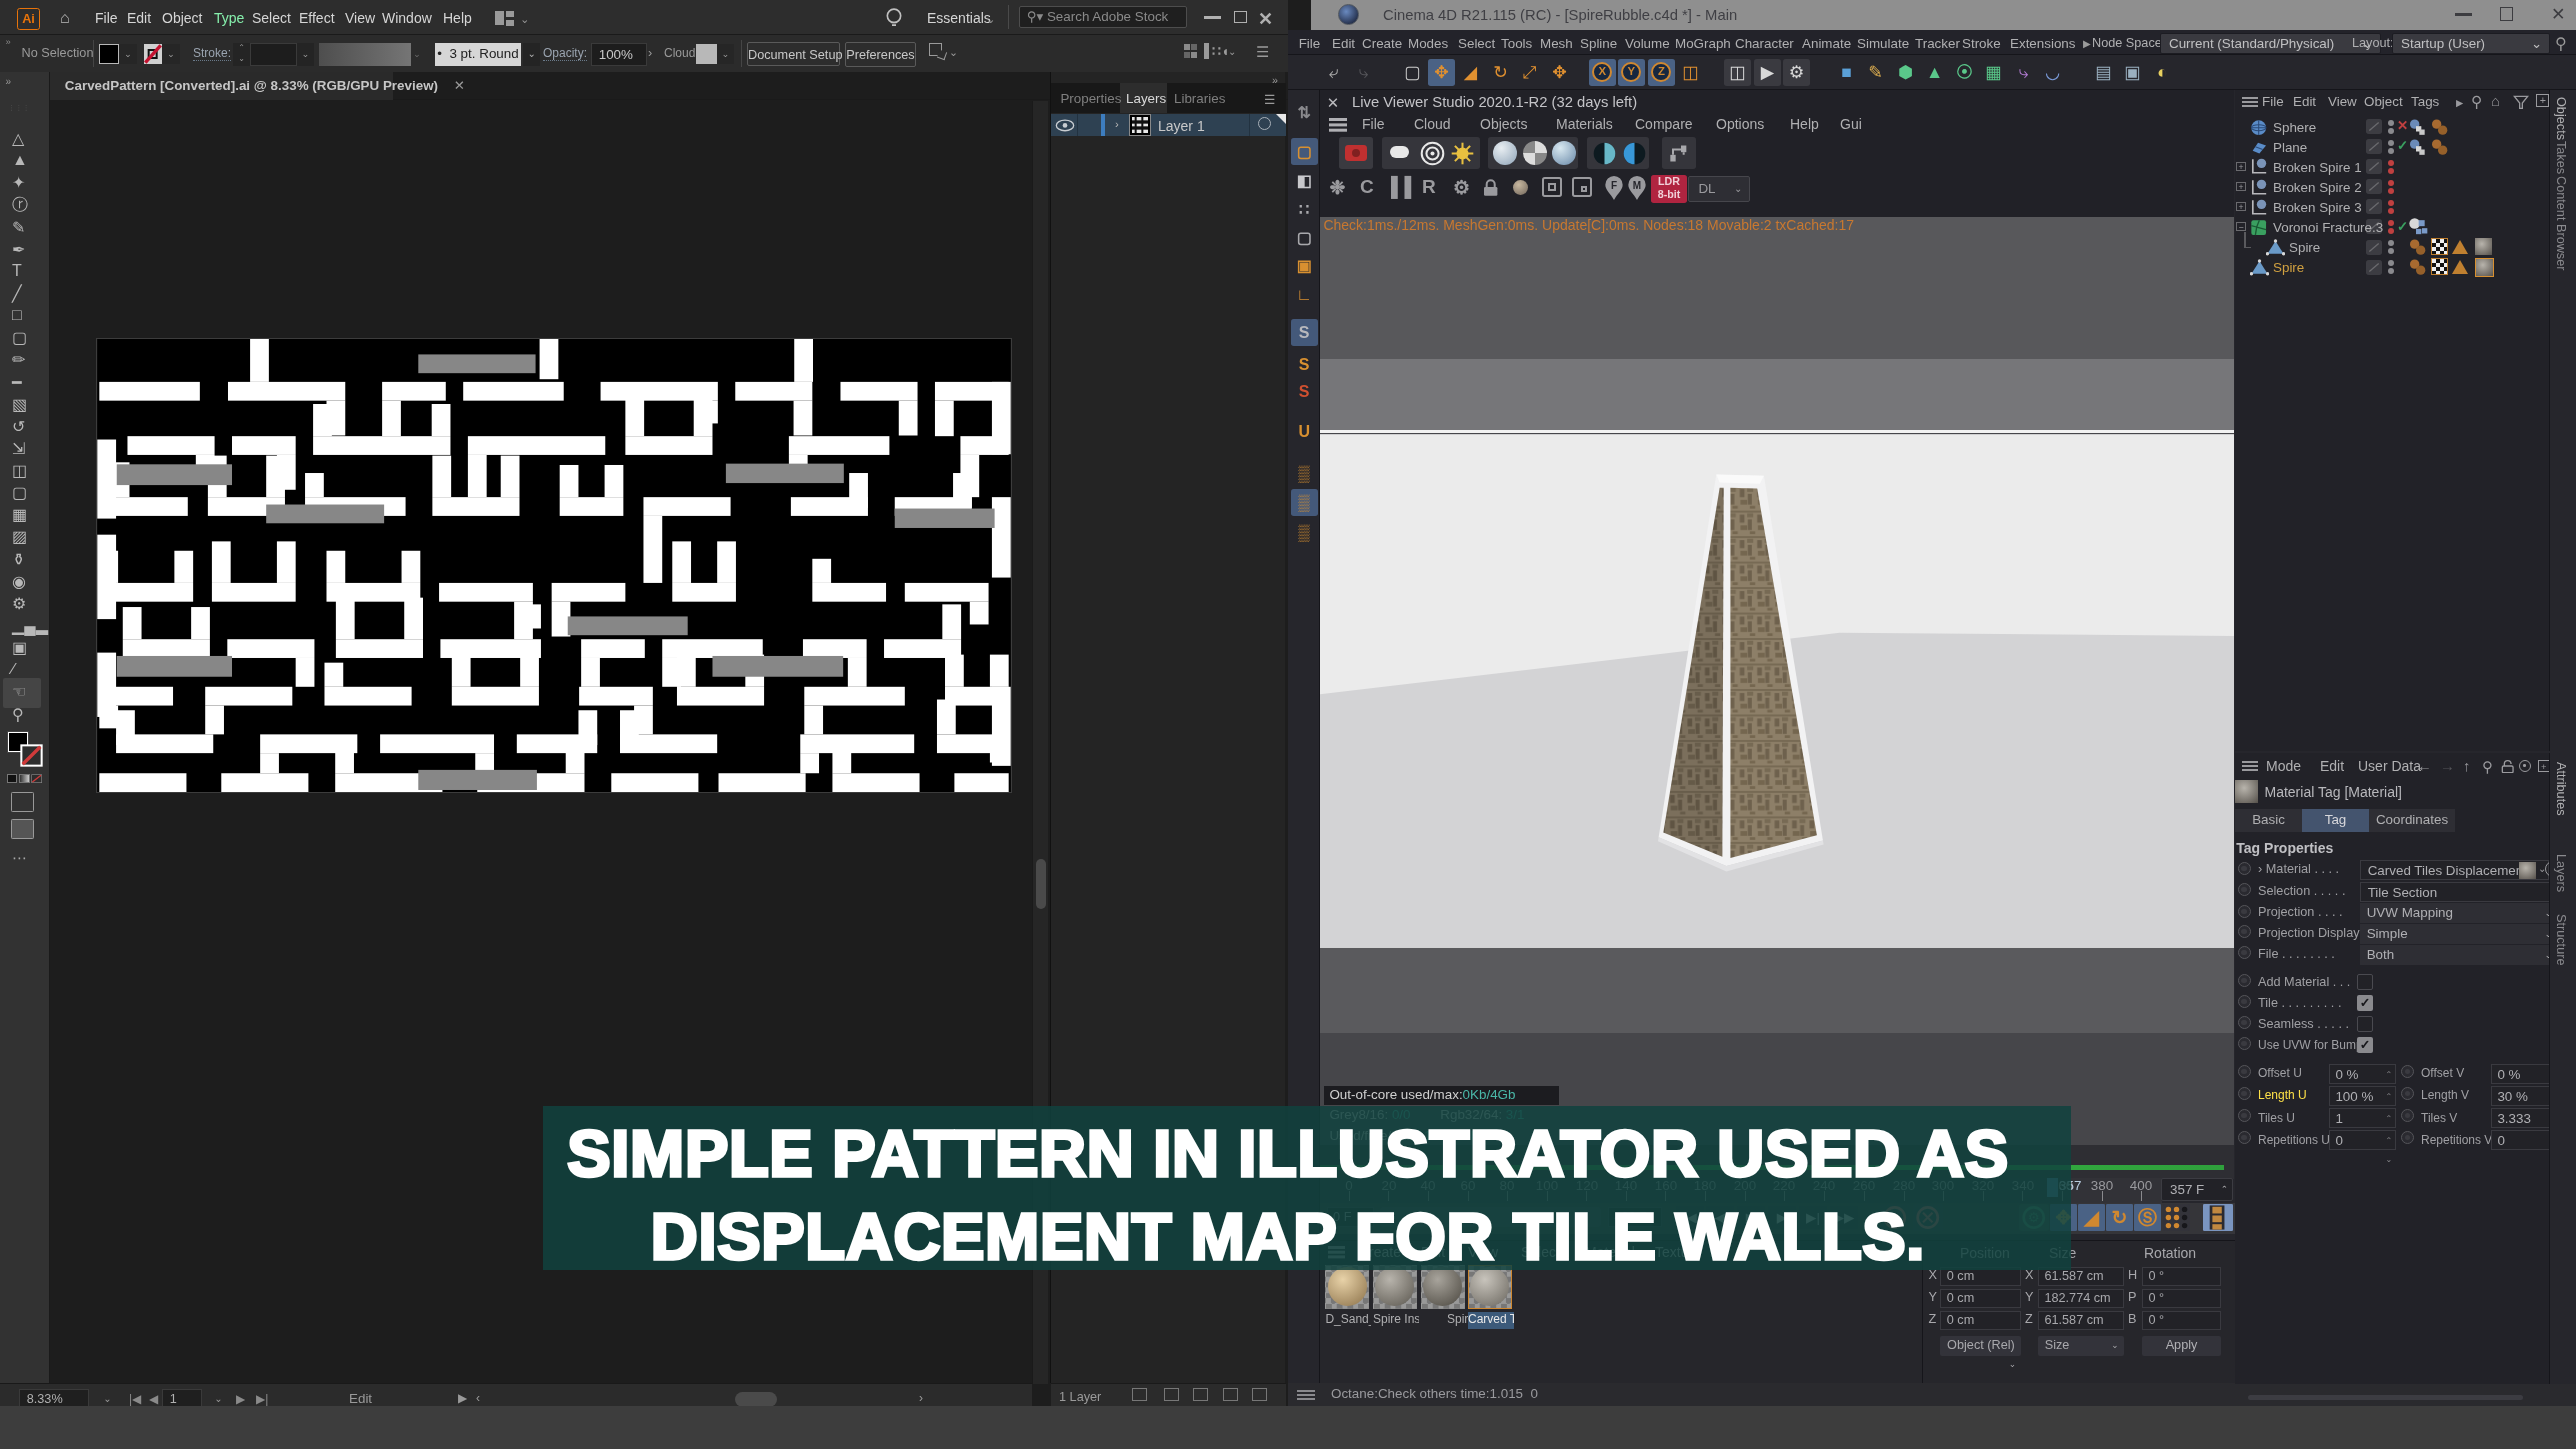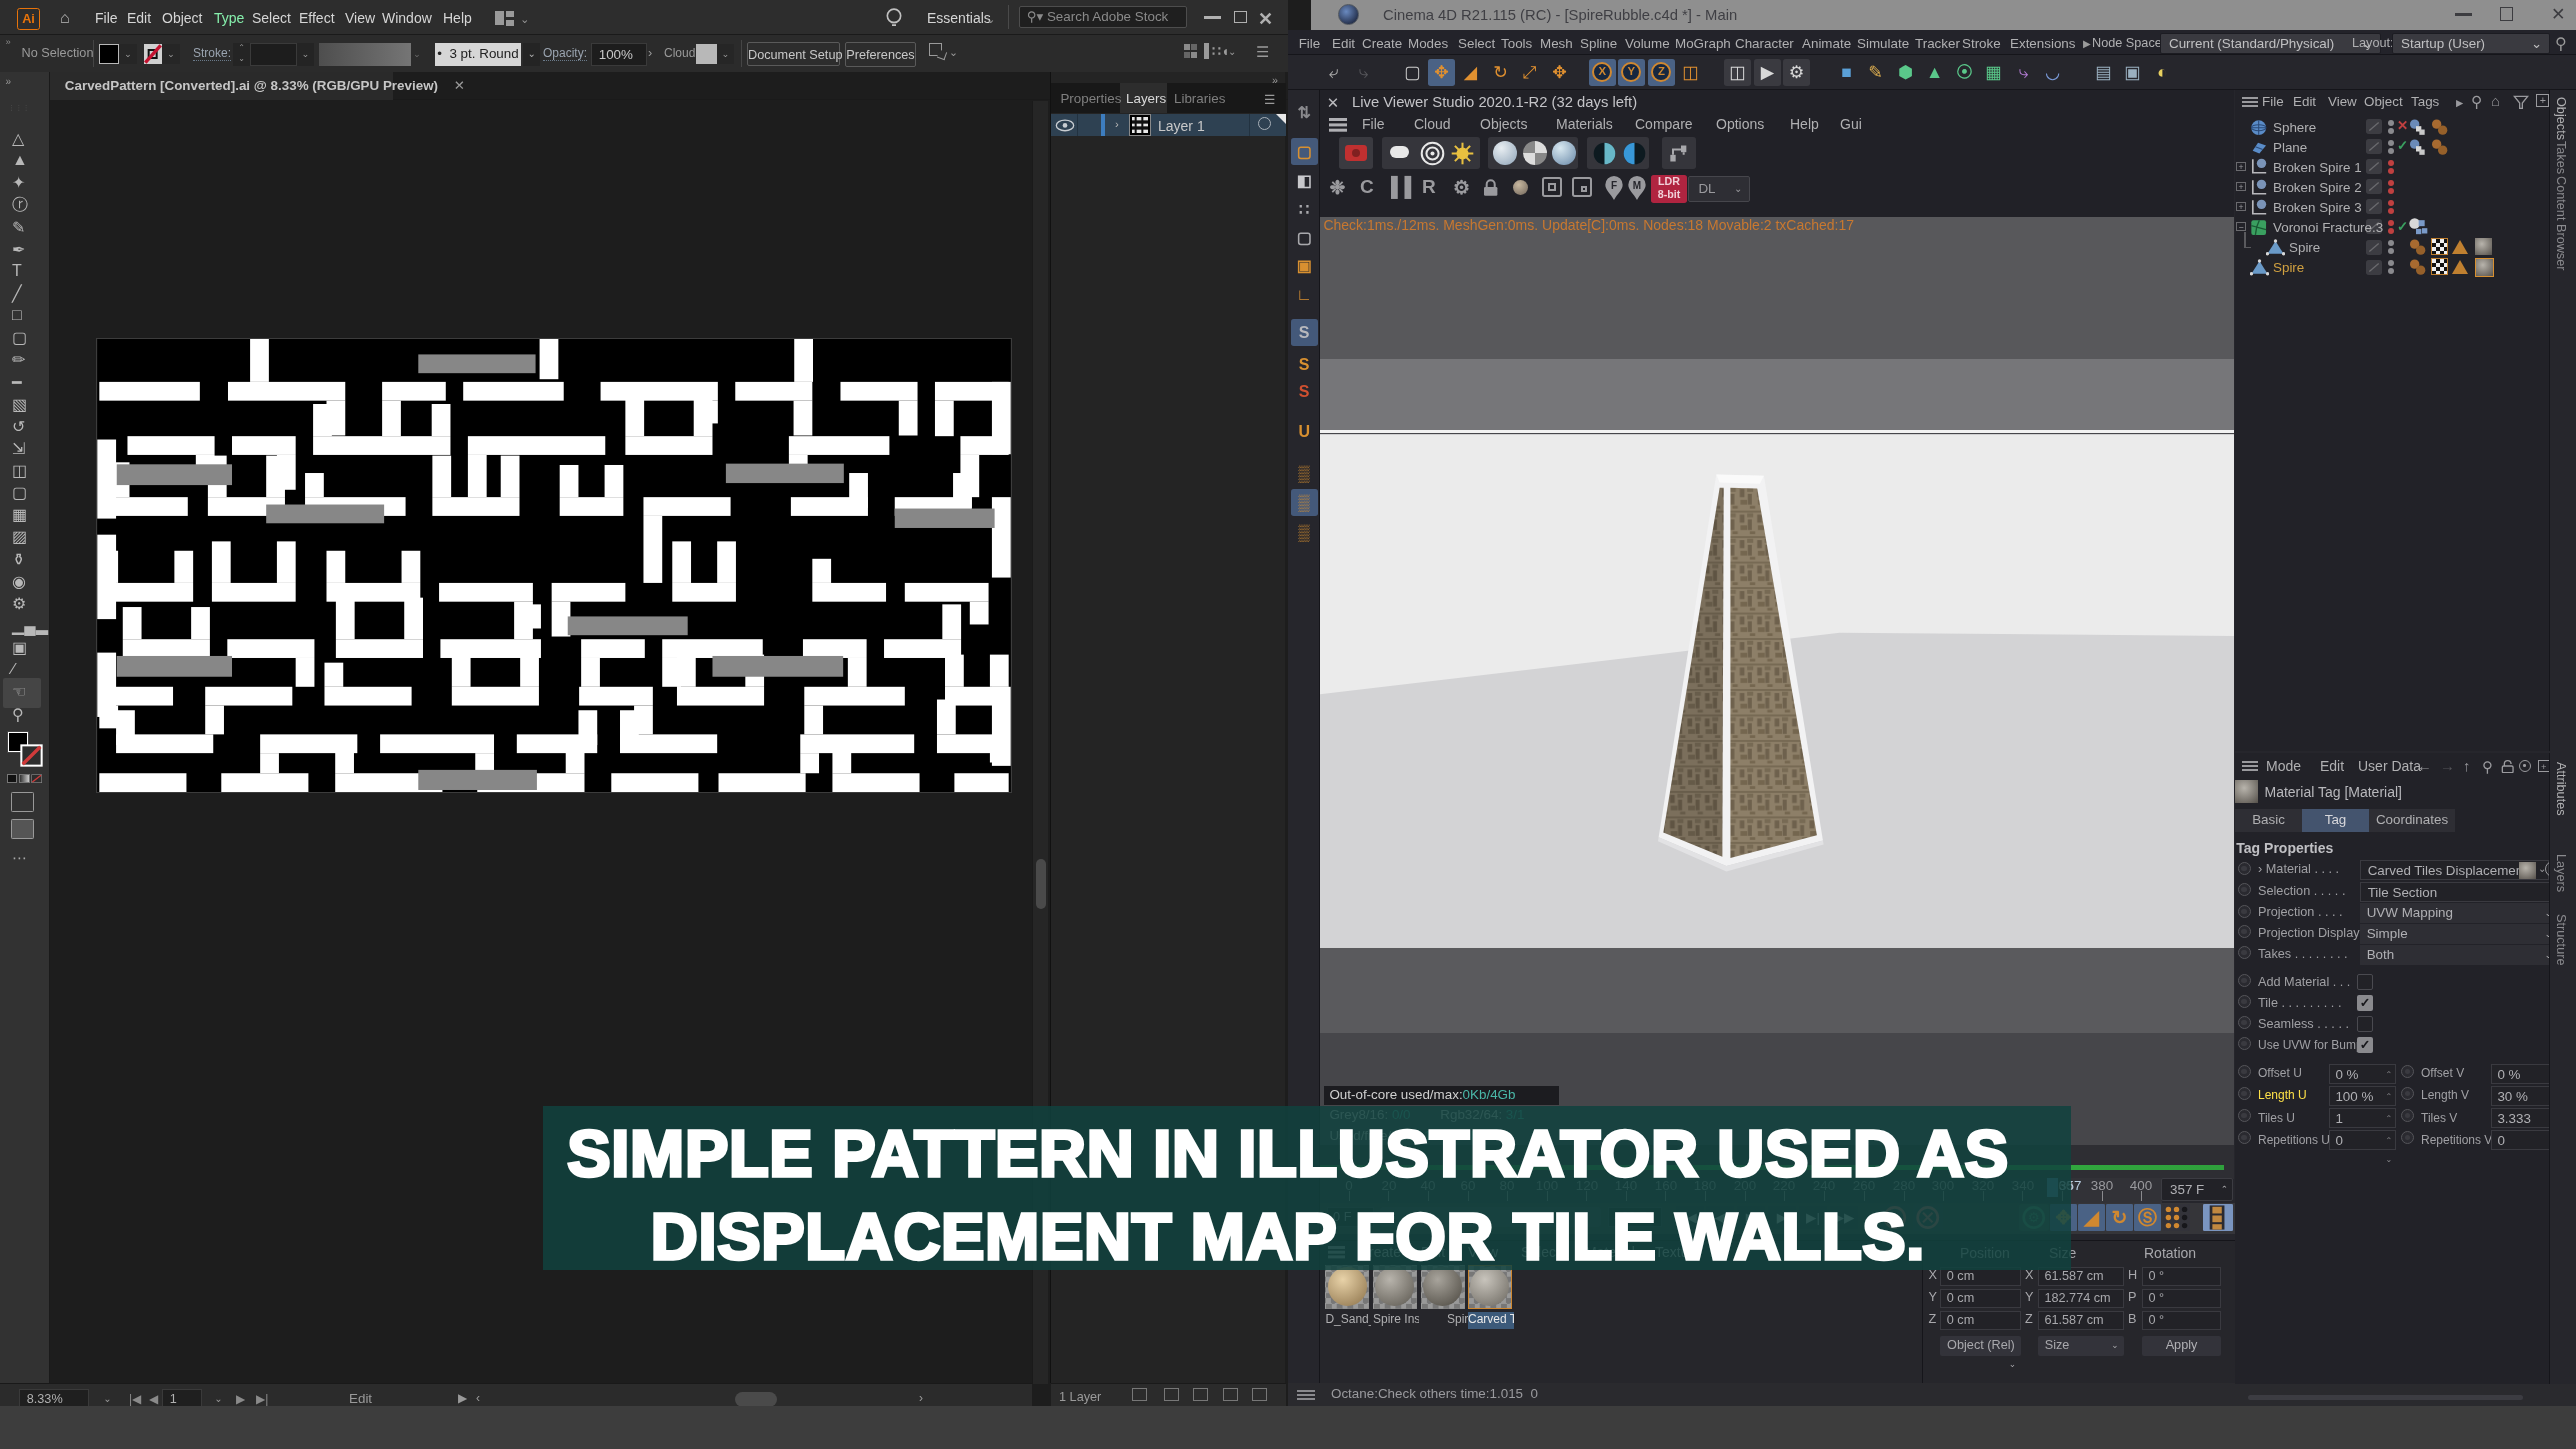--- a/index.html
+++ b/index.html
@@ -991,21 +991,21 @@
     <div class="t" style="left:23px;top:152px;color:#a0a0a4;font-size:12.7px;">Projection . . . .</div>
     <div style="top:150px;height:20px;left:125px;width:189px;background:#222227;border:0.7px solid #3a3a40;color:#b0b0b4;font-size:13.4px;line-height:19px;padding-left:6.7px;position:absolute;white-space:nowrap;width:199px;background:#2e2e34;border:none;">UVW Mapping <span style="float:right;margin-right:6.7px;font-size:9.4px;">⌄</span></div>
     <div style="left:2.7px;top:172px;width:13.4px;height:13.4px;border:1.3px solid #55555a;border-radius:50%;background:#2a2a30;">
       <div style="left:2.7px;top:2.7px;width:5.4px;height:5.4px;background:#3a3a40;border-radius:50%;"></div>
     </div>
     <div class="t" style="left:23px;top:173px;color:#a0a0a4;font-size:12.7px;">Projection Display</div>
     <div style="top:171px;height:20px;left:125px;width:189px;background:#222227;border:0.7px solid #3a3a40;color:#b0b0b4;font-size:13.4px;line-height:19px;padding-left:6.7px;position:absolute;white-space:nowrap;width:199px;background:#2e2e34;border:none;">Simple <span style="float:right;margin-right:6.7px;font-size:9.4px;">⌄</span></div>
     <div style="left:2.7px;top:193px;width:13.4px;height:13.4px;border:1.3px solid #55555a;border-radius:50%;background:#2a2a30;">
       <div style="left:2.7px;top:2.7px;width:5.4px;height:5.4px;background:#3a3a40;border-radius:50%;"></div>
     </div>
-    <div class="t" style="left:23px;top:194px;color:#a0a0a4;font-size:12.7px;">Takes . . . . . . . .</div>
+    <div class="t" style="left:23px;top:194px;color:#a0a0a4;font-size:12.7px;">File . . . . . . . .</div>
     <div style="top:192px;height:20px;left:125px;width:189px;background:#222227;border:0.7px solid #3a3a40;color:#b0b0b4;font-size:13.4px;line-height:19px;padding-left:6.7px;position:absolute;white-space:nowrap;width:199px;background:#2e2e34;border:none;">Both <span style="float:right;margin-right:6.7px;font-size:9.4px;">⌄</span></div>
     <div style="left:2.7px;top:221px;width:13.4px;height:13.4px;border:1.3px solid #55555a;border-radius:50%;background:#2a2a30;">
       <div style="left:2.7px;top:2.7px;width:5.4px;height:5.4px;background:#3a3a40;border-radius:50%;"></div>
     </div>
     <div class="t" style="left:23px;top:222px;color:#a0a0a4;font-size:12.7px;">Add Material . . .</div>
     <div style="left:122px;top:221px;width:16px;height:16px;background:#222227;border:1.3px solid #4a4a50;border-radius:2px;"></div>
     <div style="left:2.7px;top:242px;width:13.4px;height:13.4px;border:1.3px solid #55555a;border-radius:50%;background:#2a2a30;">
       <div style="left:2.7px;top:2.7px;width:5.4px;height:5.4px;background:#3a3a40;border-radius:50%;"></div>
     </div>
     <div class="t" style="left:23px;top:243px;color:#a0a0a4;font-size:12.7px;">Tile . . . . . . . . .</div>

